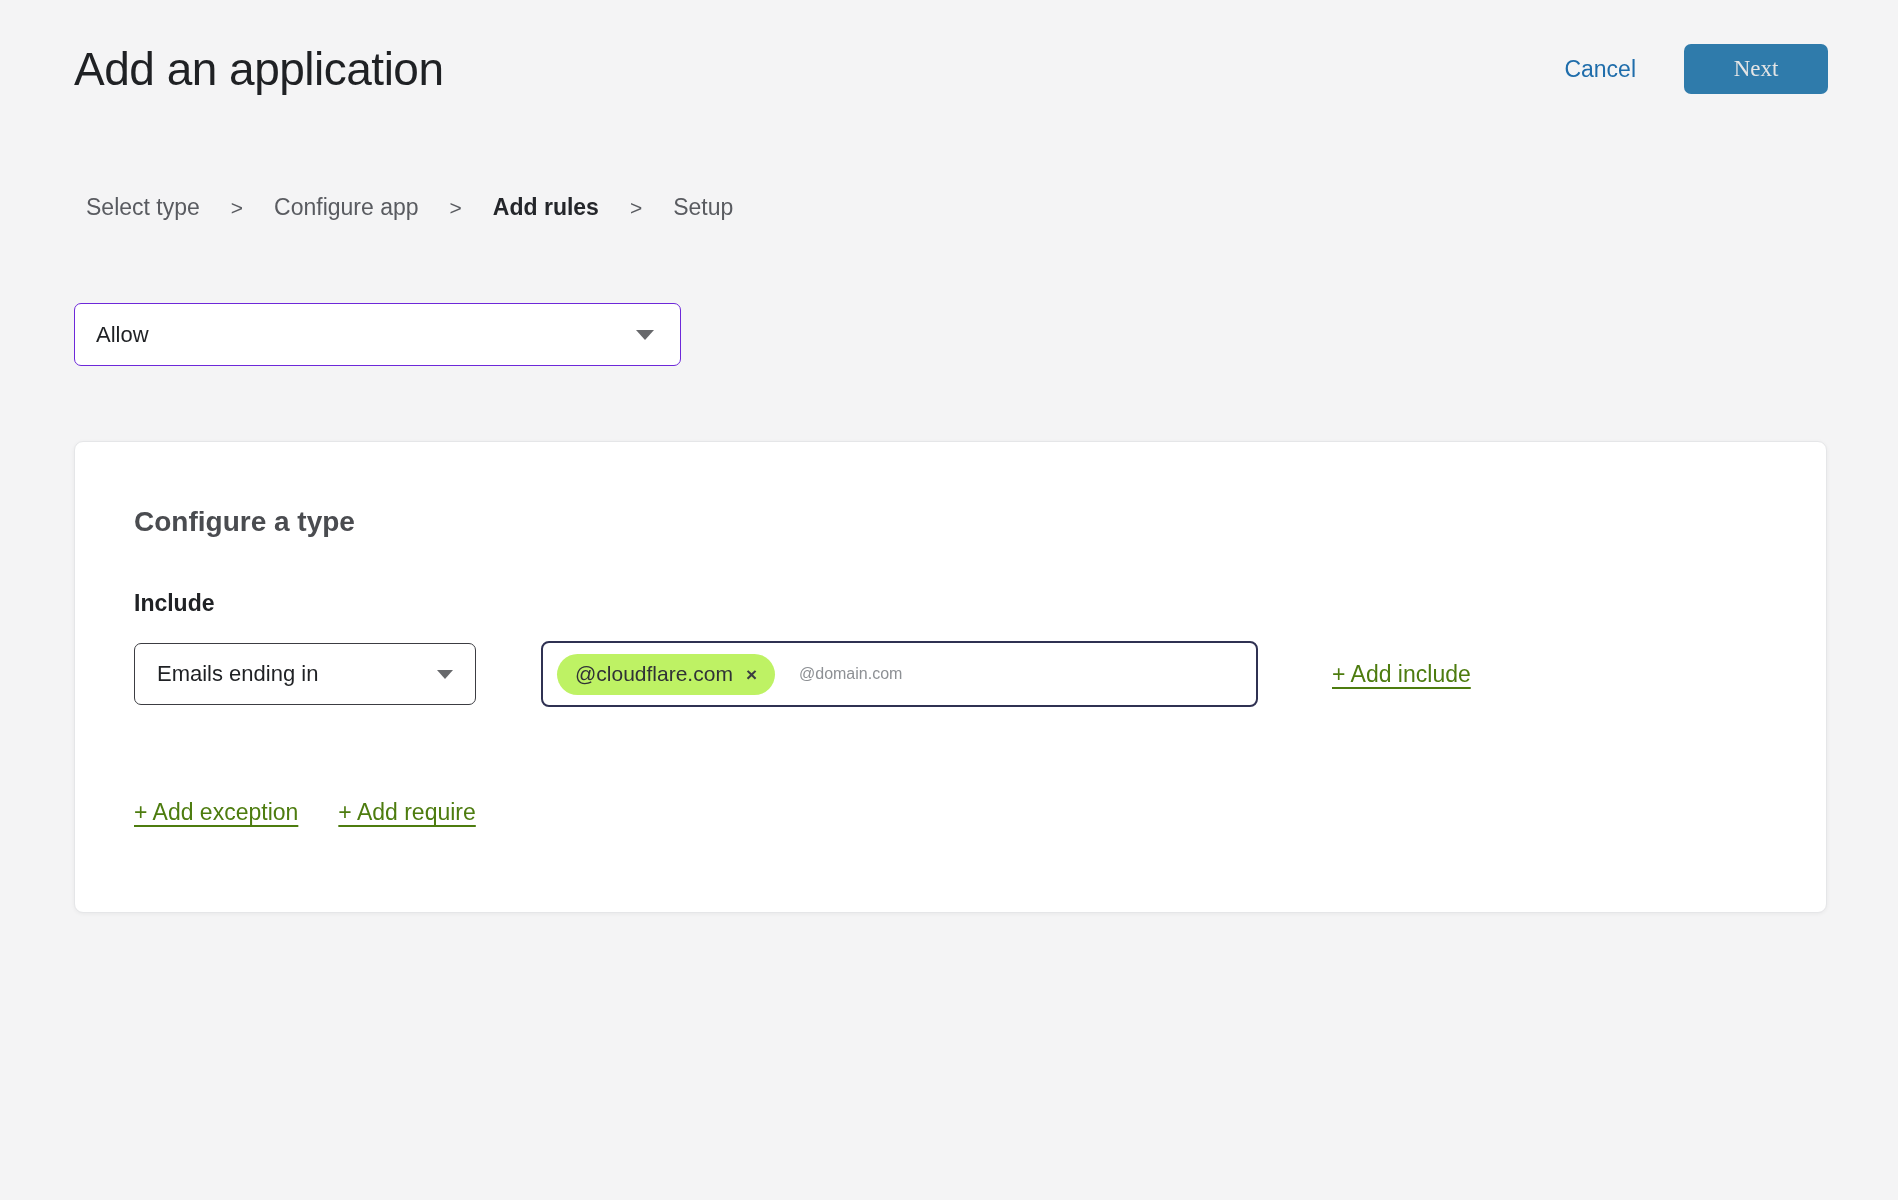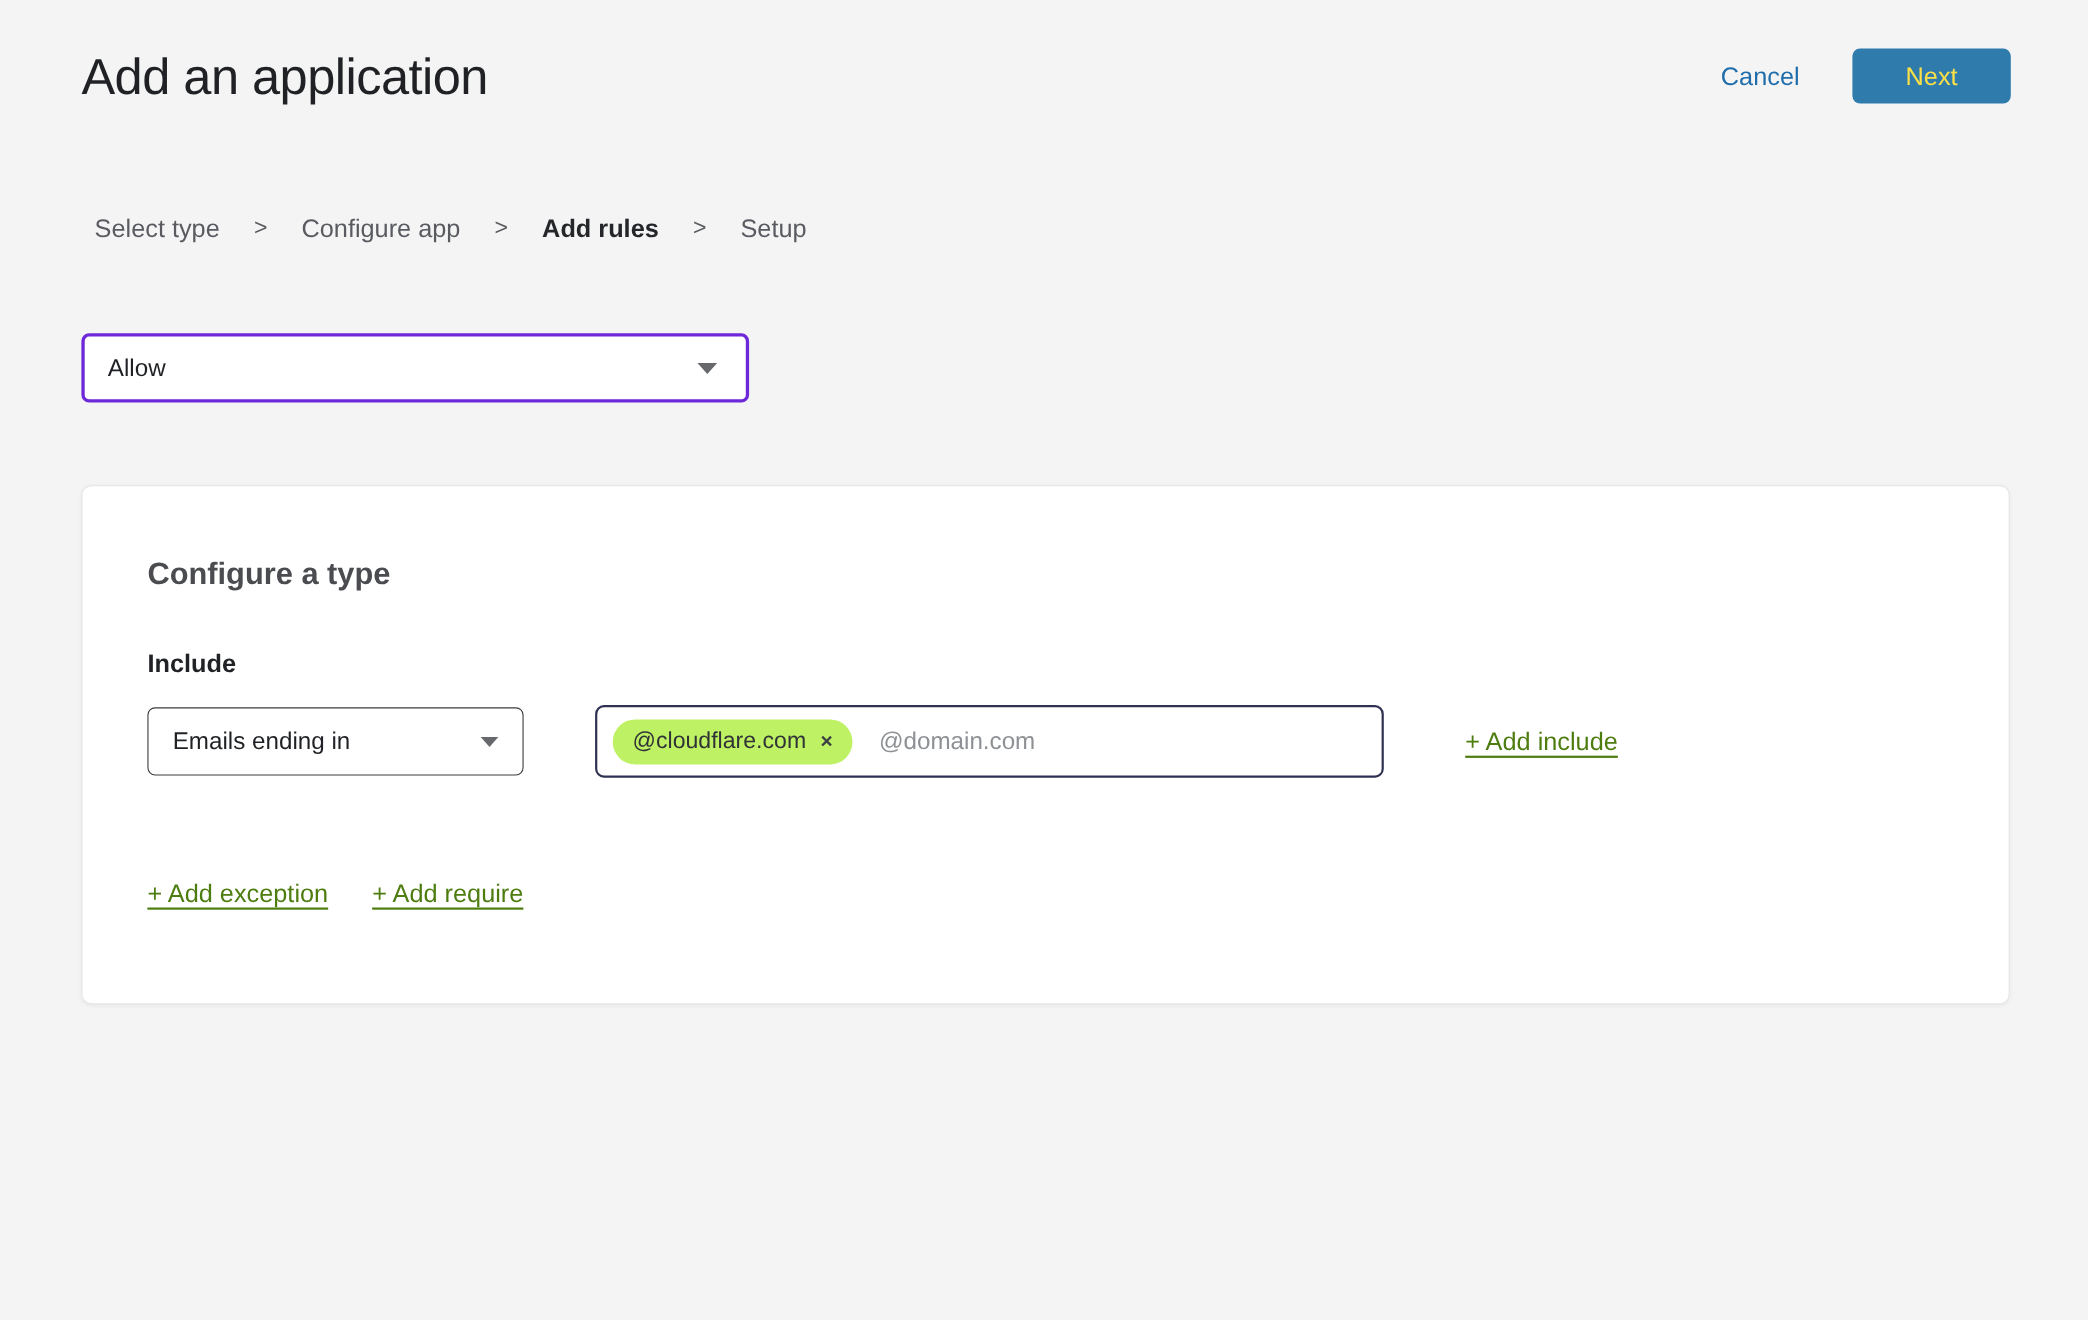--- a/index.html
+++ b/index.html
@@ -19,22 +19,22 @@
   }
   .page-title {
     font-size:46px; font-weight:400; letter-spacing:-0.5px; color:#1f2124;
   }
   .header-actions { display:flex; align-items:center; }
   .cancel-link {
     color:#1f6dab; font-size:23px; text-decoration:none; cursor:pointer;
     margin-right:48px;
   }
   .next-button {
-    background:#2f7bab; color:#fde047; border:none; border-radius:7px;
-    width:144px; height:50px; font-size:23px; font-family:Liberation Sans, sans-serif;
+    background:#2f7bab; color:#e5e5e5; border:none; border-radius:7px;
+    width:144px; height:50px; font-size:23px; font-family:Liberation Serif, serif;
     cursor:pointer;
   }
 
   
   .breadcrumb {
     margin:98px 0 0 86px;
     display:flex; align-items:center; gap:31px;
     font-size:23px; color:#595b60;
   }
   .breadcrumb .step { cursor:default; }
@@ -49,21 +49,21 @@
   .text-input {
     display:block; margin-top:22px;
     width:607px; height:63px;
     border:1px solid #3c3d42; border-radius:7px; background:#ffffff;
     font-size:22px; color:#1f2124; padding:0 21px;
     font-family:"Liberation Sans", sans-serif; outline:none;
   }
   .select-box {
     margin-top:20px;
     width:607px; height:63px;
-    border:3px solid #6d28d9; border-radius:7px; background:#ffffff;
+    border:1px solid #6d28d9; border-radius:7px; background:#ffffff;
     display:flex; align-items:center; justify-content:space-between;
     padding:0 26px 0 21px; font-size:22px; color:#1f2124; cursor:pointer;
   }
   .caret {
     width:0; height:0;
     border-left:9px solid transparent; border-right:9px solid transparent;
     border-top:10px solid #67686b;
   }
 
   
@@ -101,21 +101,21 @@
     background:#bef264; border-radius:999px;
     height:41px; display:flex; align-items:center;
     padding:0 18px; font-size:21px; color:#303236; white-space:nowrap;text-align:right;
   }
   .tag-remove {
     margin-left:13px; font-size:19px; color:#3b3e42; font-weight:700;
     cursor:pointer; line-height:1;
   }
   .tags-text-input {
     border:none; outline:none; background:transparent;
-    font-size:22px; color:#1f2124; margin-left:24px; flex:1; min-width:40px;
+    font-size:16px; color:#1f2124; margin-left:24px; flex:1; min-width:40px;
     font-family:"Liberation Sans", sans-serif;
   }
   .tags-text-input::placeholder { color:#8d9094; }
 
   .link {
     color:#4d7c0f; font-size:23px; text-decoration:underline;
     text-underline-offset:5px; cursor:pointer;
   }
   .add-include-link { margin-left:30px; white-space:nowrap; }
 

